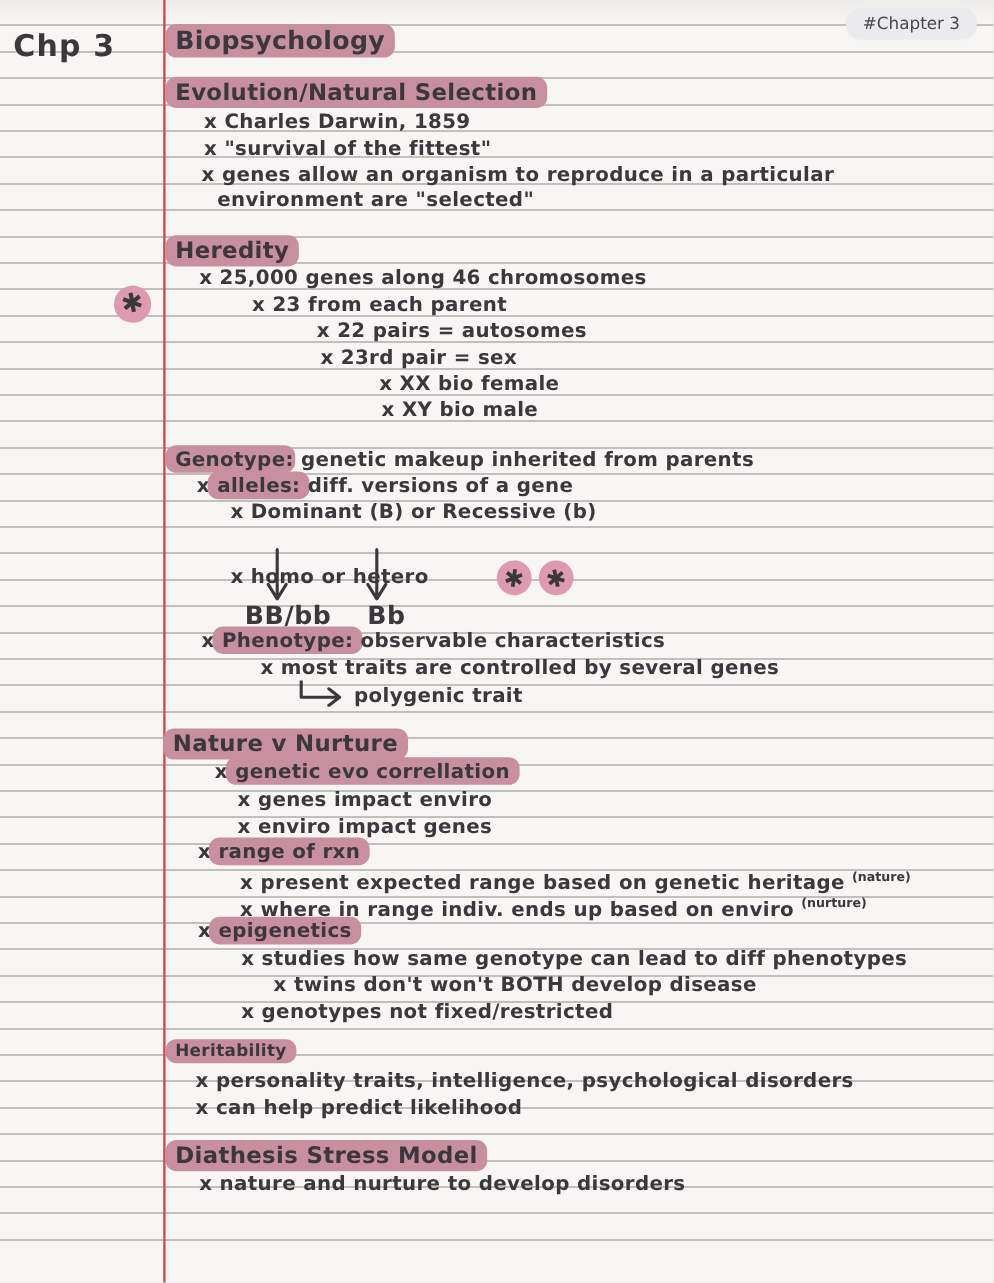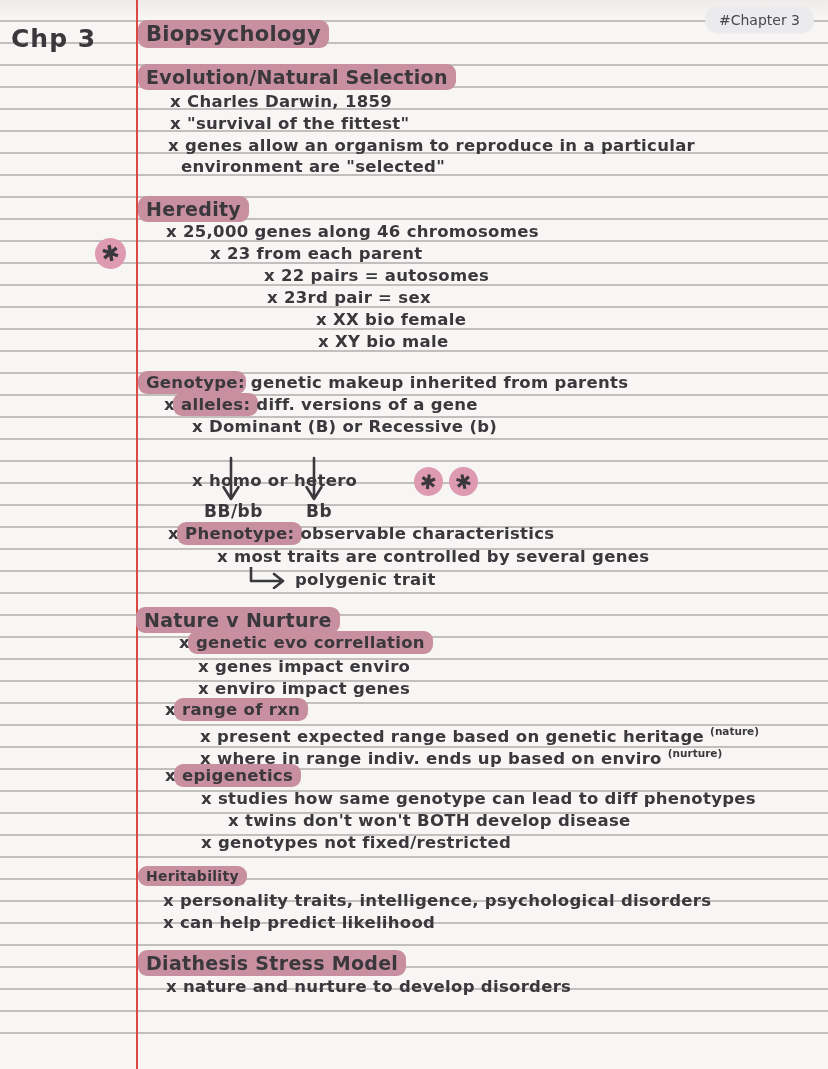--- a/index.html
+++ b/index.html
@@ -18,21 +18,21 @@
   .sup{font-size:10.5px;vertical-align:7px;letter-spacing:0;}
   .margin-star{position:absolute;width:31px;height:31px;border-radius:50%;background:#dd9ab0;
                display:flex;align-items:center;justify-content:center;font-size:22px;font-weight:bold;
                transform:rotate(-10deg);}
   .annotation{position:absolute;display:flex;align-items:center;gap:6px;font-size:16.5px;
               font-weight:bold;letter-spacing:.3px;}
   .star-circle{width:29px;height:29px;border-radius:50%;background:#dd9ab0;flex:none;
                display:inline-flex;align-items:center;justify-content:center;font-size:20px;
                transform:rotate(8deg);}
   .arrow{position:absolute;}
-  .diagram-label{position:absolute;white-space:nowrap;font-size:17px;font-weight:bold;letter-spacing:.5px;}
+  .diagram-label{position:absolute;white-space:nowrap;font-size:21px;font-weight:bold;letter-spacing:.5px;}
   svg{display:block;}
   .corner-arrow-wrap{display:inline-block;vertical-align:-4px;margin-right:5px;}
 </style>
 </head>
 <body>
 
 <div class="page">
   <div class="rules"></div>
   <div class="page-shade"></div>
   <div class="margin-line"></div>

